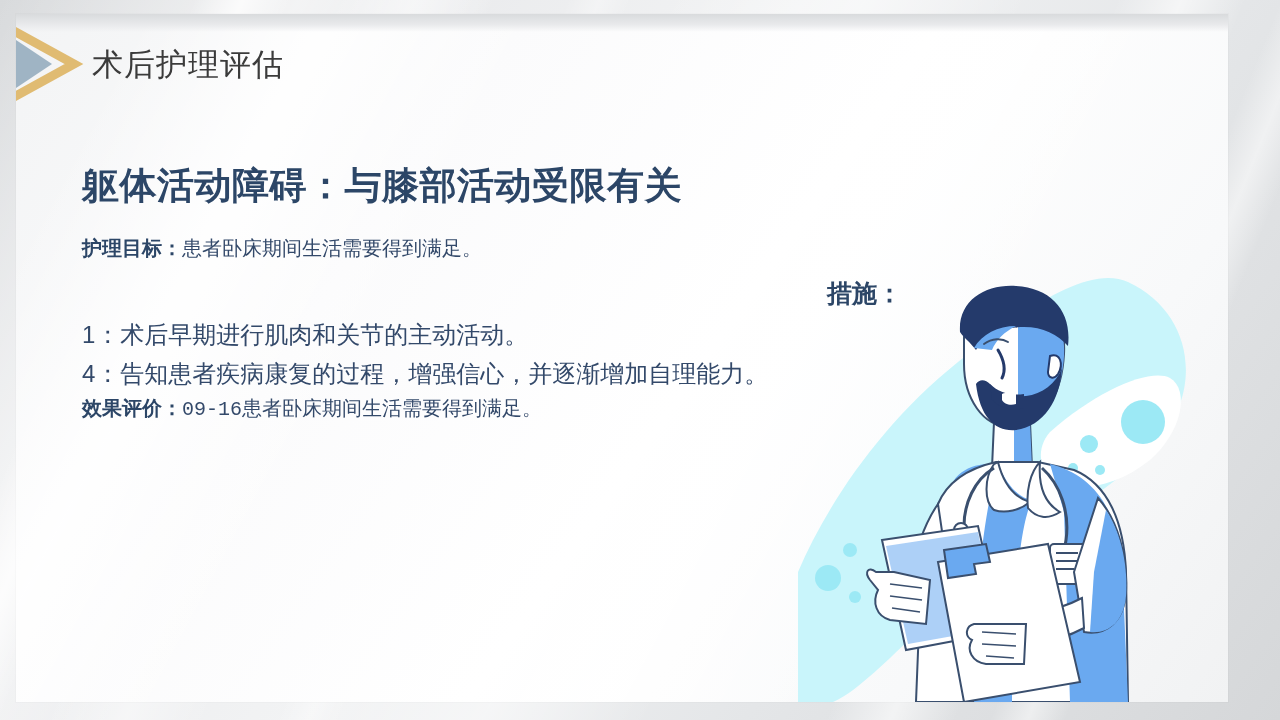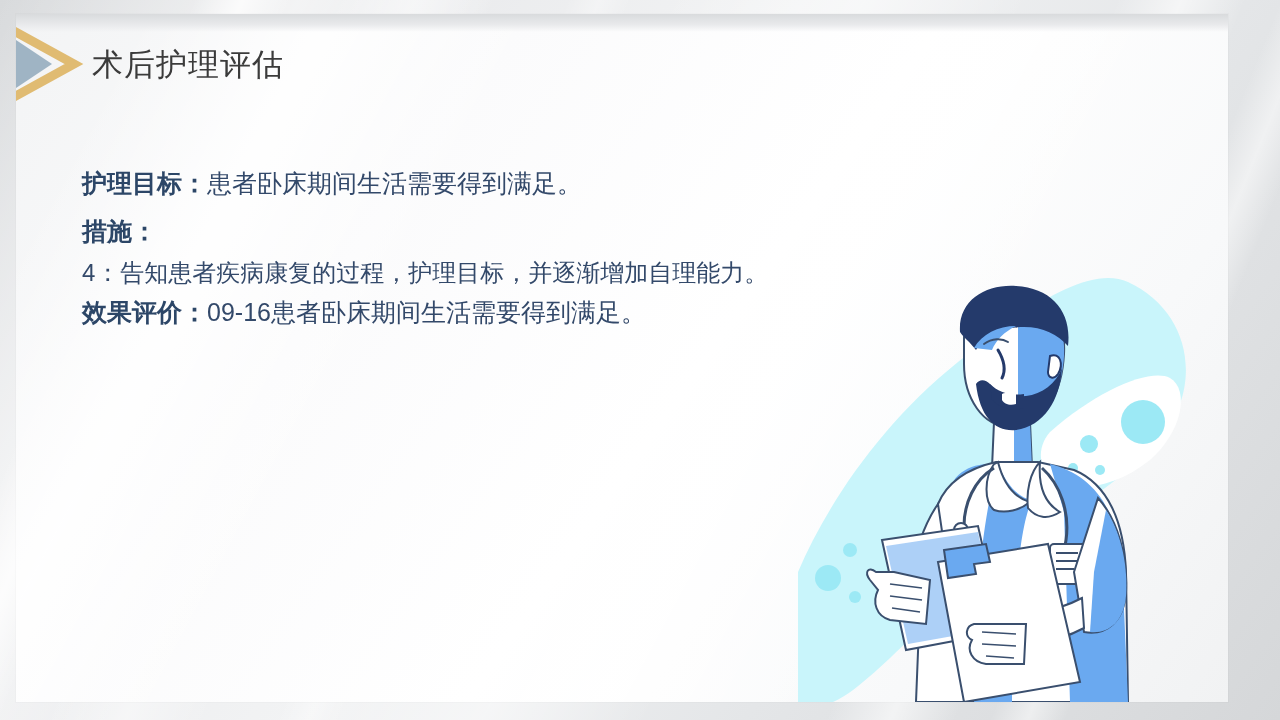--- a/index.html
+++ b/index.html
@@ -58,25 +58,25 @@
 
   
   #body-block { position:absolute; left:66px; top:150px; width:820px; }
 
   #main-title {
     font-size:37px; font-weight:bold; color:#2c4667;
     letter-spacing:.5px; line-height:1.2; white-space:nowrap;
     margin-bottom:26px;
   }
 
-  .kv-row { font-size:25px; color:#33496a; line-height:1.55; margin-bottom:4px; white-space:nowrap; }
+  .kv-row { font-size:20px; color:#33496a; line-height:1.55; margin-bottom:4px; white-space:nowrap;font-family:Liberation Mono, monospace; }
   .kv-row .k { font-weight:bold; color:#2c4667; }
   .kv-row .v { font-weight:400; color:#33496a; }
 
-  #measures-label { font-size:25px; font-weight:bold; color:#2c4667; margin:12px 0 6px 0; }
+  #measures-label { font-size:25px; font-weight:bold; color:#2c4667; margin:12px 0 6px 0;text-align:right; }
 
   .measure { font-size:24px; color:#33496a; line-height:1.62; white-space:nowrap; }
   .measure .num { letter-spacing:.5px; }
 
   #eval-row { }
 
   
   #illustration { position:absolute; right:0; bottom:0; width:430px; height:430px; }
 </style>
 </head>
@@ -216,29 +216,33 @@
 
     <svg id="logo" viewBox="0 0 88 76">
       <polygon points="2,6 50,38 2,70" fill="#9fb4c4"></polygon>
       <polyline points="10,4 72,38 10,72" fill="none" stroke="#e0bb72" stroke-width="9" stroke-linejoin="miter"></polyline>
     </svg>
 
     <div id="header-title">术后护理评估</div>
 
     <div id="body-block">
 
+      <div id="main-title">躯体活动障碍：与膝部活动受限有关</div>
 
       <div class="kv-row">
         <span class="k">护理目标：</span><span class="v">患者卧床期间生活需要得到满足。</span>
       </div>
 
       <div id="measures-label">措施：</div>
 
       <div class="measure">
-        <span class="num">4：</span><span>告知患者疾病康复的过程，护理目标，并逐渐增加自理能力。</span>
+        <span class="num">1：</span><span>术后早期进行肌肉和关节的主动活动。</span>
+      </div>
+      <div class="measure">
+        <span class="num">4：</span><span>告知患者疾病康复的过程，增强信心，并逐渐增加自理能力。</span>
       </div>
 
       <div class="kv-row" id="eval-row">
         <span class="k">效果评价：</span><span class="v">09-16患者卧床期间生活需要得到满足。</span>
       </div>
 
     </div>
   </div>
 </div>
 

